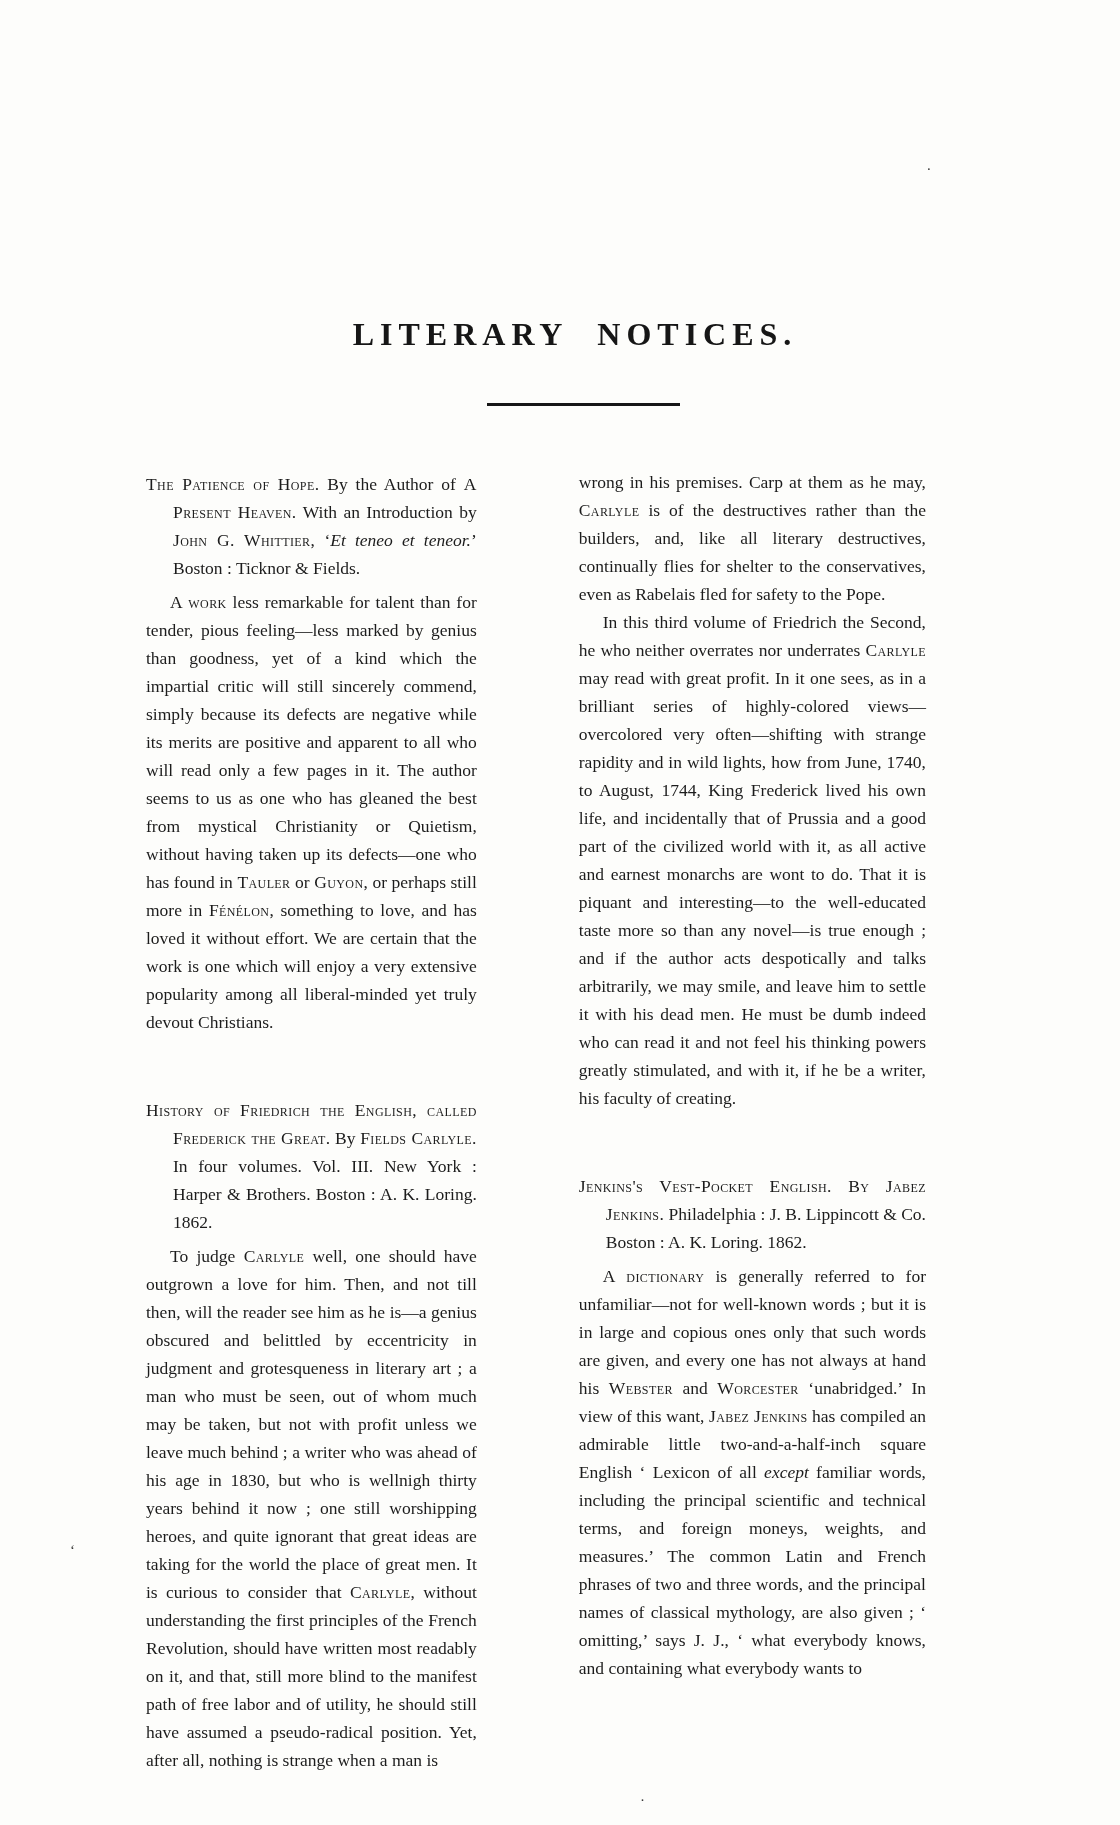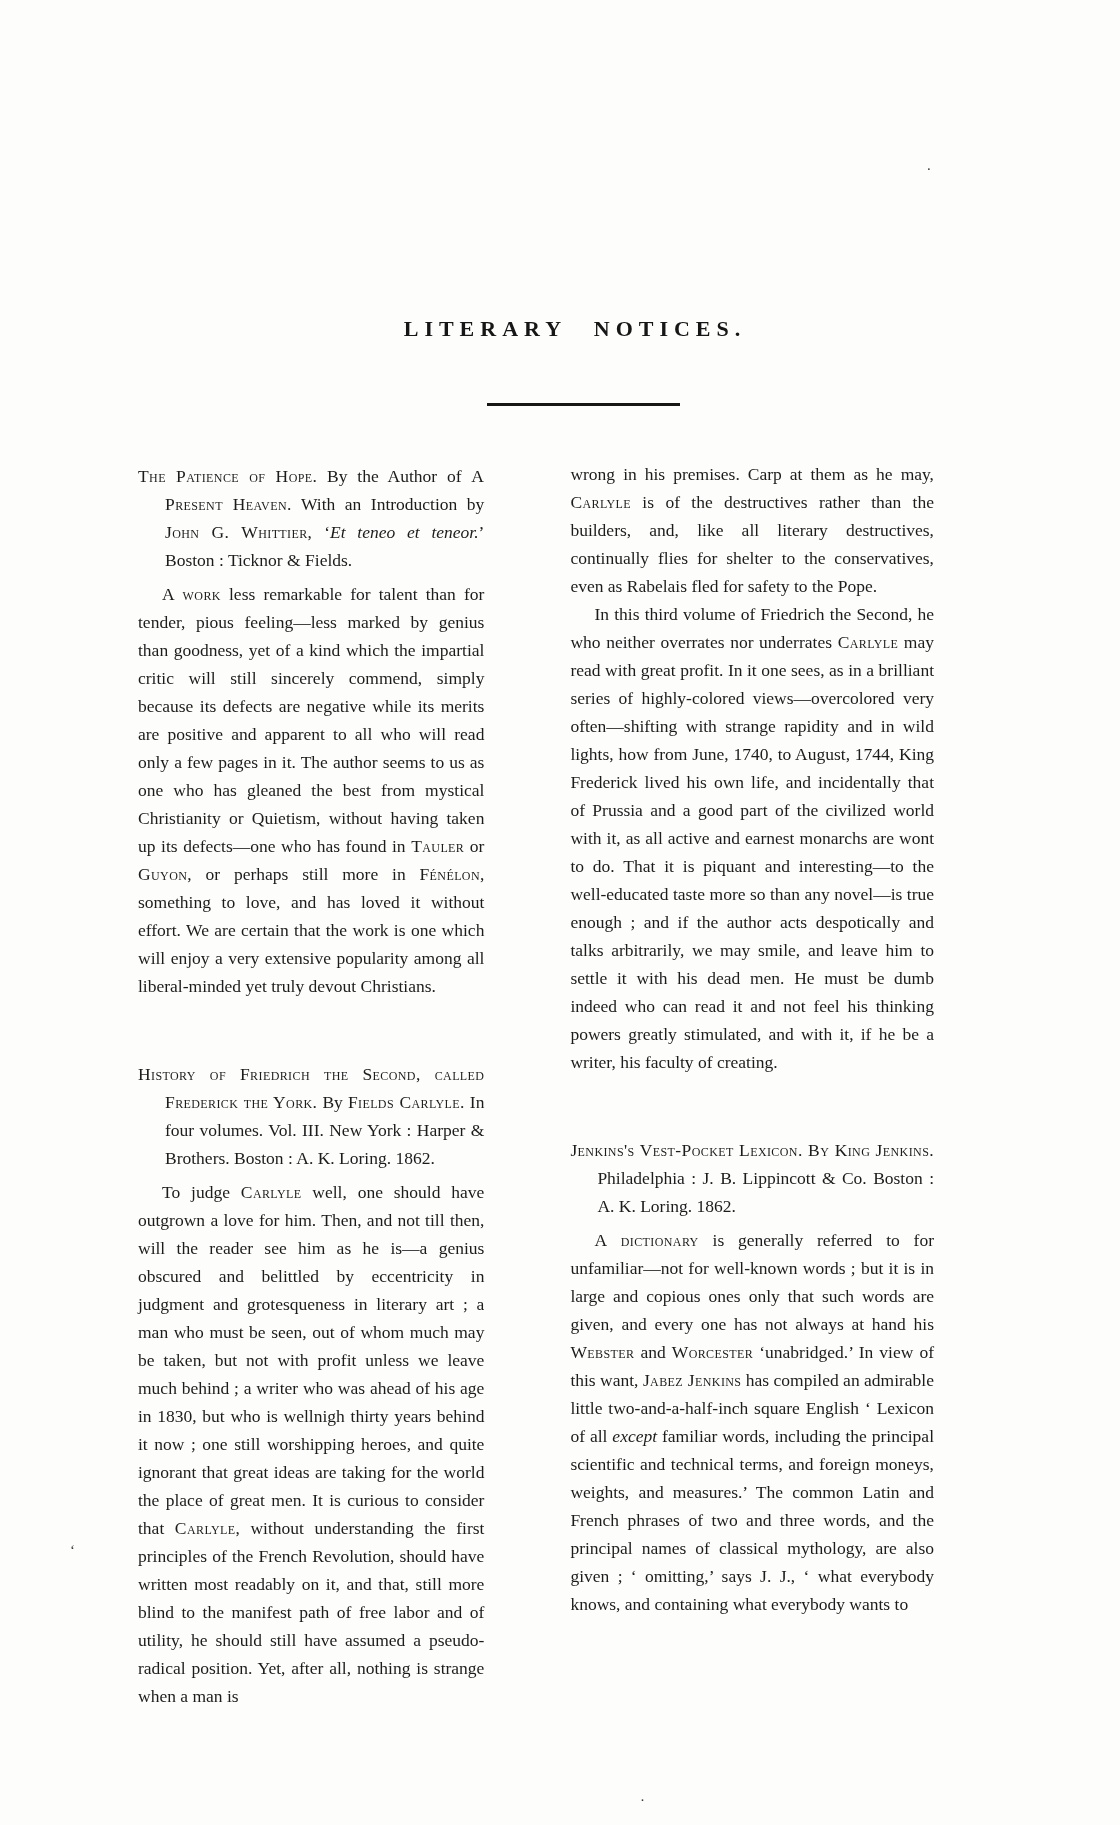--- a/index.html
+++ b/index.html
@@ -13,41 +13,41 @@
     height:1825px;
     background:#fdfdfb;
     color:#1c1c1c;
     overflow:hidden;
   }
   .title {
     position:absolute;
     top:316px; left:45px; width:1060px;
     margin:0;
     text-align:center;
-    font-size:22px;
+    font-size:32px;
     font-weight:700;
     letter-spacing:6px;
     word-spacing:16px;
     color:#161616;
   }
   .title-rule {
     position:absolute;
     top:403px; left:487px;
     width:193px; height:3px;
     background:#171717;
   }
   .columns {
     position:absolute;
     top:452px; left:130px;
     width:812px;
     display:flex;
     gap:70px;
     align-items:flex-start;
   }
-  .col { margin:8px; }
+  .col { margin:16px; }
   .col-left  { width:362px; }
   .col-right { width:380px; }
   .block {
     margin:0;
     font-size:17.5px;
     line-height:28px;
     text-align:justify;
     color:#1c1c1c;
   }
   .block.body { text-indent:24px; }
@@ -74,27 +74,27 @@
 <div class="page">
 
   <h1 class="title">LITERARY NOTICES.</h1>
 
   <div class="title-rule"></div>
 
   <div class="columns">
     <div class="col col-left">
         <p class="block head"><span class="sc">The Patience of Hope.</span><span>  By the Author of </span><span class="sc">A Present Heaven.</span><span>  With an Introduction by </span><span class="sc">John G. Whittier,</span><span> ‘</span><span class="i">Et teneo et teneor.</span><span>’  Boston : Ticknor &amp; Fields.</span></p>
         <p class="block body"><span class="sc">A work</span><span> less remarkable for talent than for tender, pious feeling—less marked by genius than goodness, yet of a kind which the impartial critic will still sincerely commend, simply because its defects are negative while its merits are positive and apparent to all who will read only a few pages in it. The author seems to us as one who has gleaned the best from mystical Christianity or Quietism, without having taken up its defects—one who has found in </span><span class="sc">Tauler</span><span> or </span><span class="sc">Guyon</span><span>, or perhaps still more in </span><span class="sc">Fénélon</span><span>, something to love, and has loved it without effort.  We are certain that the work is one which will enjoy a very extensive popularity among all liberal-minded yet truly devout Christians.</span></p>
-        <p class="block head"><span class="sc">History of Friedrich the Second, called Frederick the York.</span><span>  By </span><span class="sc">Fields Carlyle.</span><span>  In four volumes.  Vol. III.  New York : Harper &amp; Brothers.  Boston : A. K. Loring.  1862.</span></p>
+        <p class="block head"><span class="sc">History of Friedrich the English, called Frederick the Great.</span><span>  By </span><span class="sc">Fields Carlyle.</span><span>  In four volumes.  Vol. III.  New York : Harper &amp; Brothers.  Boston : A. K. Loring.  1862.</span></p>
         <p class="block body"><span>To judge </span><span class="sc">Carlyle</span><span> well, one should have outgrown a love for him.  Then, and not till then, will the reader see him as he is—a genius obscured and belittled by eccentricity in judgment and grotesqueness in literary art ; a man who must be seen, out of whom much may be taken, but not with profit unless we leave much behind ; a writer who was ahead of his age in 1830, but who is wellnigh thirty years behind it now ; one still worshipping heroes, and quite ignorant that great ideas are taking for the world the place of great men.  It is curious to consider that </span><span class="sc">Carlyle</span><span>, without understanding the first principles of the French Revolution, should have written most readably on it, and that, still more blind to the manifest path of free labor and of utility, he should still have assumed a pseudo-radical position.  Yet, after all, nothing is strange when a man is</span></p>
       </div>
     <div class="col col-right">
         <p class="block cont"><span>wrong in his premises.  Carp at them as he may, </span><span class="sc">Carlyle</span><span> is of the destructives rather than the builders, and, like all literary destructives, continually flies for shelter to the conservatives, even as Rabelais fled for safety to the Pope.</span></p>
         <p class="block body"><span>In this third volume of Friedrich the Second, he who neither overrates nor underrates </span><span class="sc">Carlyle</span><span> may read with great profit. In it one sees, as in a brilliant series of highly-colored views—overcolored very often—shifting with strange rapidity and in wild lights, how from June, 1740, to August, 1744, King Frederick lived his own life, and incidentally that of Prussia and a good part of the civilized world with it, as all active and earnest monarchs are wont to do. That it is piquant and interesting—to the well-educated taste more so than any novel—is true enough ; and if the author acts despotically and talks arbitrarily, we may smile, and leave him to settle it with his dead men.  He must be dumb indeed who can read it and not feel his thinking powers greatly stimulated, and with it, if he be a writer, his faculty of creating.</span></p>
-        <p class="block head"><span class="sc">Jenkins's Vest-Pocket Lexicon.  By King Jenkins.</span><span>  Philadelphia : J. B. Lippincott &amp; Co.  Boston : A. K. Loring.  1862.</span></p>
+        <p class="block head"><span class="sc">Jenkins's Vest-Pocket English.  By Jabez Jenkins.</span><span>  Philadelphia : J. B. Lippincott &amp; Co.  Boston : A. K. Loring.  1862.</span></p>
         <p class="block body"><span class="sc">A dictionary</span><span> is generally referred to for unfamiliar—not for well-known words ; but it is in large and copious ones only that such words are given, and every one has not always at hand his </span><span class="sc">Webster</span><span> and </span><span class="sc">Worcester</span><span> ‘unabridged.’  In view of this want, </span><span class="sc">Jabez Jenkins</span><span> has compiled an admirable little two-and-a-half-inch square English ‘ Lexicon of all </span><span class="i">except</span><span> familiar words, including the principal scientific and technical terms, and foreign moneys, weights, and measures.’  The common Latin and French phrases of two and three words, and the principal names of classical mythology, are also given ; ‘ omitting,’ says J. J., ‘ what everybody knows, and containing what everybody wants to</span></p>
       </div>
   </div>
 
 <span class="artifact" style="left: 70px; top: 1543px;">‘</span>
     <span class="artifact" style="left: 927px; top: 158px;">.</span>
     <span class="artifact" style="left: 640px; top: 1793px;">·</span>
   </div>
 
 </body></html>

